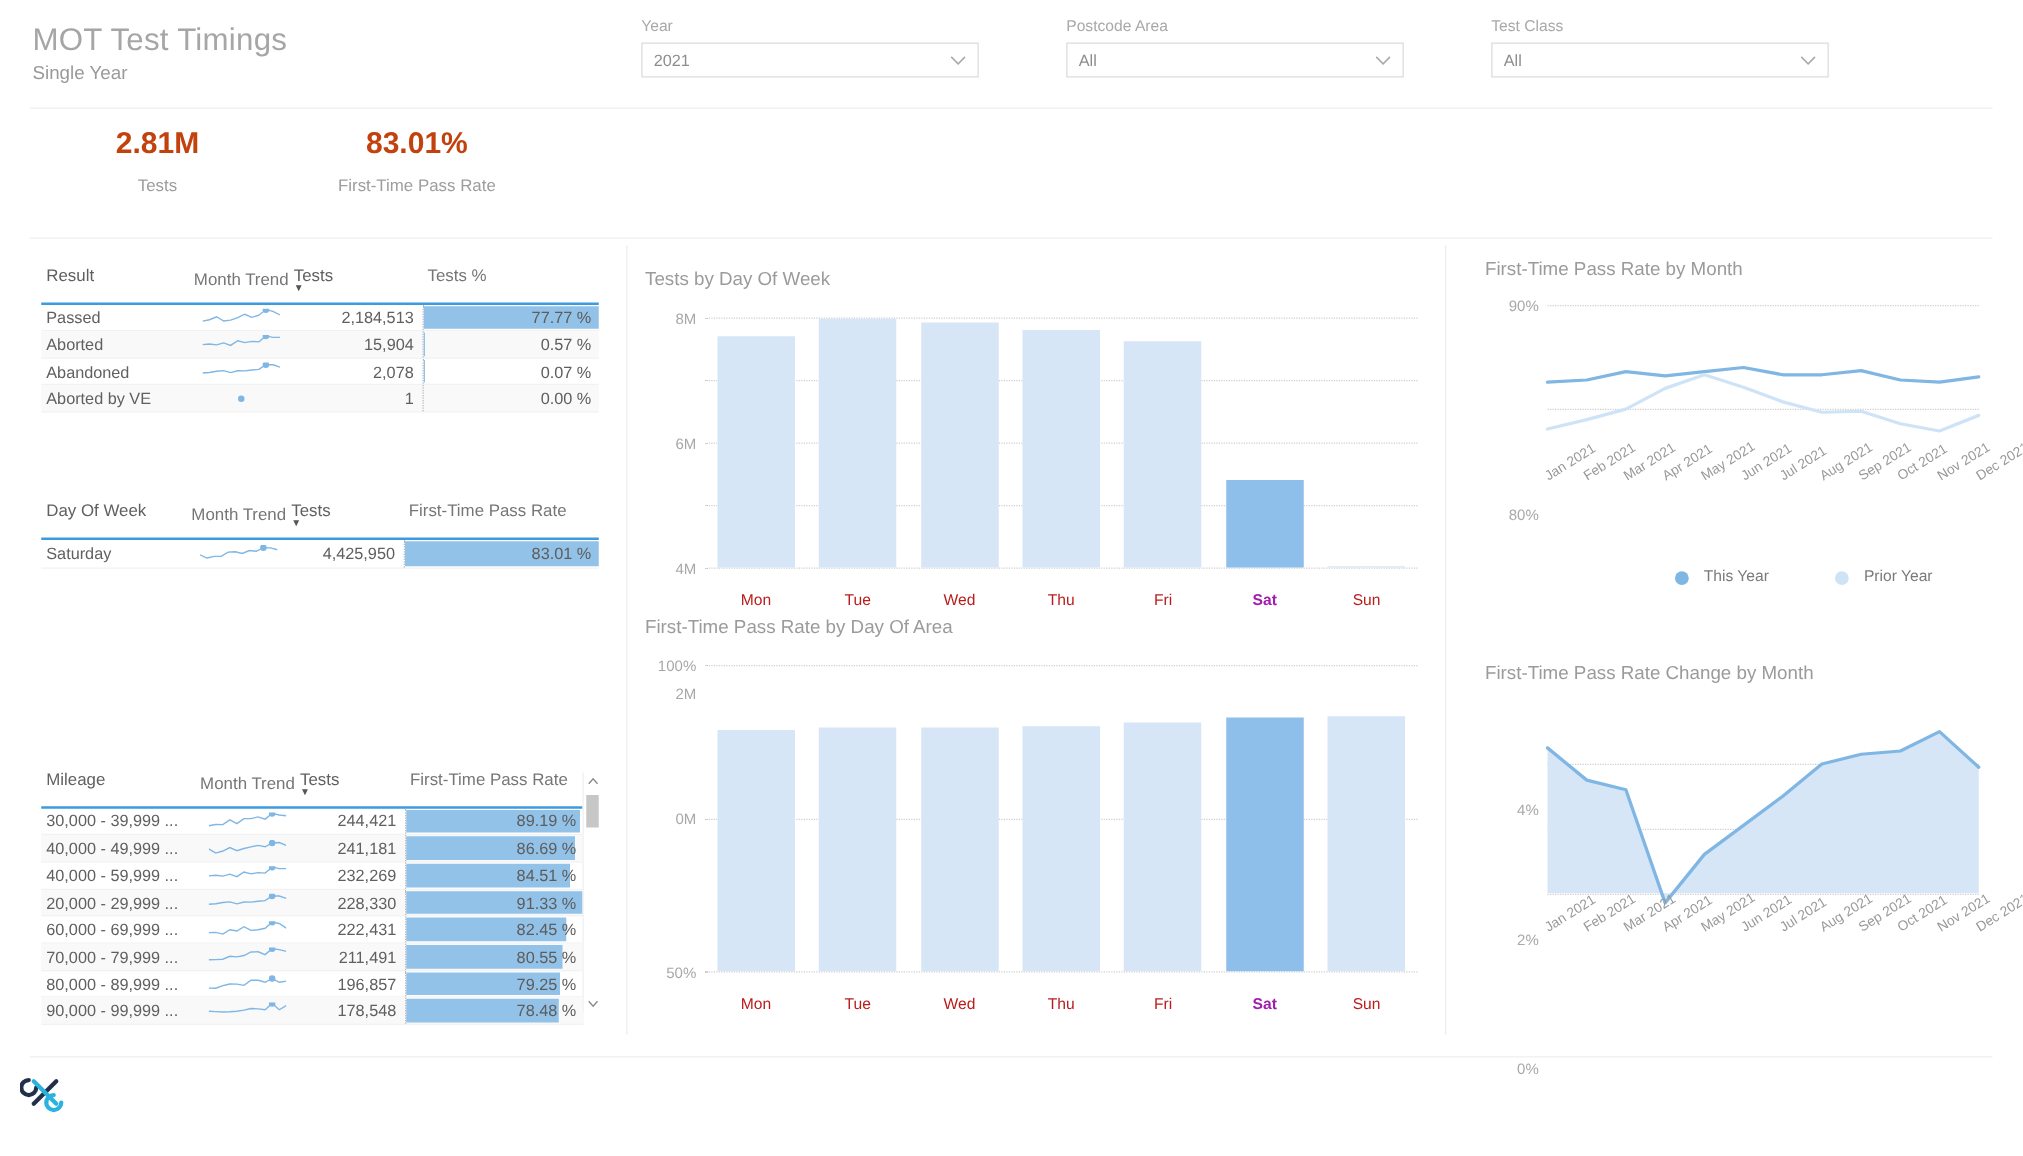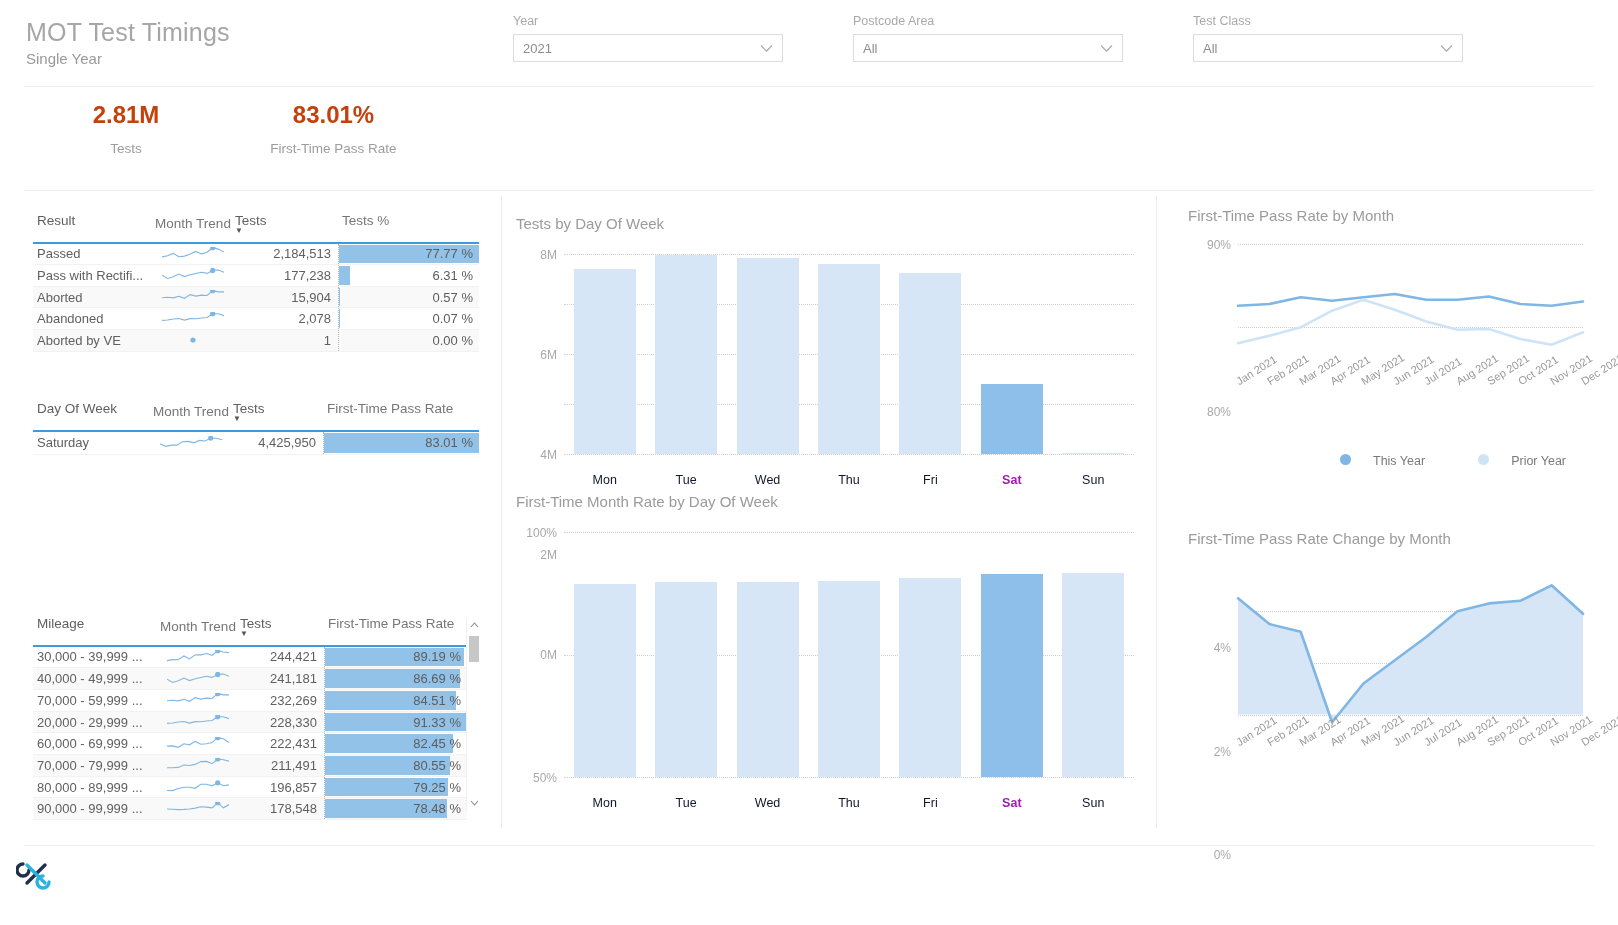--- a/index.html
+++ b/index.html
@@ -95,30 +95,30 @@
 
   
   .barchart { position: relative; }
   .gridline { position: absolute; left: 0; right: 0; height: 0; border-top: 1px dotted #cfcfcf; }
   .ylab { position: absolute; right: calc(100% + 7px); transform: translateY(-50%); font-size: 12px; color: #a8a8a8; white-space: nowrap; }
   .bars { position: absolute; left: 0; right: 0; bottom: 0; top: 0; display: flex; align-items: flex-end; }
   .barcol { flex: 1; display: flex; justify-content: center; align-items: flex-end; height: 100%; }
   .bar { width: 62px; background: #d6e6f7; cursor: pointer; }
   .bar.sel { background: #8dbfea; }
   .xlabs { position: absolute; left: 0; right: 0; display: flex; }
-  .xlab { flex: 1; text-align: center; font-size: 12.5px; color: #0f172a; }
+  .xlab { flex: 1; text-align: center; font-size: 12.5px; color: #b91c1c; }
   .xlab.bold { font-weight: bold; color: #a21caf; }
 
   
   .linewrap { position: relative; }
   .mlabels { position: absolute; display: flex; }
   .mlab { font-size: 11px; color: #999; transform: rotate(-32deg); transform-origin: left top; white-space: nowrap; }
 
   .legend { position: absolute; display: flex; gap: 13px; align-items: center; font-size: 12.5px; color: #7a7a7a; }
-  .legend .item { display: flex; align-items: flex-start; gap: 22px; cursor: pointer; padding-left: 40px; }
+  .legend .item { display: flex; align-items: flex-end; gap: 12px; cursor: pointer; padding-left: 40px; }
   .legend .dot { width: 11px; height: 11px; border-radius: 50%; }
 
   
   .footer { position: absolute; left: 16px; top: 853px; display: flex; align-items: center; gap: 12px; }
   .logo-text { line-height: 1; }
   .pw { font-size: 12px; color: #2b3a55; letter-spacing: .1px; }
   .brand { font-size: 25px; font-weight: bold; color: #22304a; letter-spacing: -.3px; margin-top: 2px; }
   .brand .cy { color: #2bb3e0; }
 </style>
 </head>
@@ -203,34 +203,20 @@
               <path d="M0.0 9.9 L5.6 8.8 L11.3 6.4 L16.9 9.8 L22.5 9.1 L28.2 7.1 L33.8 4.4 L39.5 6.9 L45.1 5.2 L50.7 0.7 L56.4 2.1 L62.0 5.0" fill="none" stroke="#7fb6e3" stroke-width="1.1"></path>
               <circle cx="50.7" cy="0.7" r="2.6" fill="#7fb6e3"></circle>
             </svg>
           </div>
           <div class="c-num">2,184,513</div>
           <div class="c-bar">
             <div class="fill" style="width:100%"></div>
             <span class="pct">77.77 %</span>
           </div>
         </div>
-        <div class="row">
-          <div class="c-name">Pass with Rectifi...</div>
-          <div class="c-spark">
-            <svg width="62" height="14" viewBox="0 0 62 14">
-              <path d="M0.0 7.1 L5.6 10.5 L11.3 8.8 L16.9 6.1 L22.5 8.6 L28.2 6.8 L33.8 5.5 L39.5 4.3 L45.1 5.4 L50.7 2.4 L56.4 2.0 L62.0 4.3" fill="none" stroke="#7fb6e3" stroke-width="1.1"></path>
-              <circle cx="50.7" cy="2.4" r="2.6" fill="#7fb6e3"></circle>
-            </svg>
-          </div>
-          <div class="c-num">177,238</div>
-          <div class="c-bar">
-            <div class="fill" style="width:8.113668509708113%"></div>
-            <span class="pct">6.31 %</span>
-          </div>
-        </div>
         <div class="row alt">
           <div class="c-name">Aborted</div>
           <div class="c-spark">
             <svg width="62" height="14" viewBox="0 0 62 14">
               <path d="M0.0 7.7 L5.6 7.2 L11.3 7.9 L16.9 6.3 L22.5 8.3 L28.2 4.6 L33.8 6.1 L39.5 5.1 L45.1 5.5 L50.7 0.7 L56.4 1.9 L62.0 1.9" fill="none" stroke="#7fb6e3" stroke-width="1.1"></path>
               <circle cx="50.7" cy="0.7" r="2.6" fill="#7fb6e3"></circle>
             </svg>
           </div>
           <div class="c-num">15,904</div>
           <div class="c-bar">
@@ -331,21 +317,21 @@
               <circle cx="50.7" cy="2.4" r="2.6" fill="#7fb6e3"></circle>
             </svg>
           </div>
           <div class="c-num">241,181</div>
           <div class="c-bar">
             <div class="fill" style="width:94.91952261031425%"></div>
             <span class="pct">86.69 %</span>
           </div>
         </div>
         <div class="row">
-          <div class="c-name">70,000 - 59,999 ...</div>
+          <div class="c-name">40,000 - 59,999 ...</div>
           <div class="c-spark">
             <svg width="62" height="14" viewBox="0 0 62 14">
               <path d="M0.0 7.7 L5.6 7.2 L11.3 7.9 L16.9 6.3 L22.5 8.3 L28.2 4.6 L33.8 6.1 L39.5 5.1 L45.1 5.5 L50.7 0.7 L56.4 1.9 L62.0 1.9" fill="none" stroke="#7fb6e3" stroke-width="1.1"></path>
               <circle cx="50.7" cy="0.7" r="2.6" fill="#7fb6e3"></circle>
             </svg>
           </div>
           <div class="c-num">232,269</div>
           <div class="c-bar">
             <div class="fill" style="width:92.53257418153949%"></div>
             <span class="pct">84.51 %</span>
@@ -485,21 +471,21 @@
         <div class="xlab">Tue</div>
         <div class="xlab">Wed</div>
         <div class="xlab">Thu</div>
         <div class="xlab">Fri</div>
         <div class="xlab bold">Sat</div>
         <div class="xlab">Sun</div>
       </div>
   </div>
 
   <div class="panel" style="left:516px; top:493px; width:625px;">
-    <div class="panel-title">First-Time Month Rate by Day Of Week</div>
+    <div class="panel-title">First-Time Pass Rate by Day Of Area</div>
     <div class="barchart" id="bc1" style="margin-left:48px; margin-top:22px; width:570px; height:245px;">
         <div class="gridline" style="top: 245px;"></div>
         <div class="gridline" style="top: 122.5px;">
           <div class="ylab" style="top: 122.5px;">50%</div>
         </div>
         <div class="gridline" style="top: 0px;">
           <div class="ylab" style="top: 0px;">100%</div>
         </div>
         <div class="bars">
           <div class="barcol">

